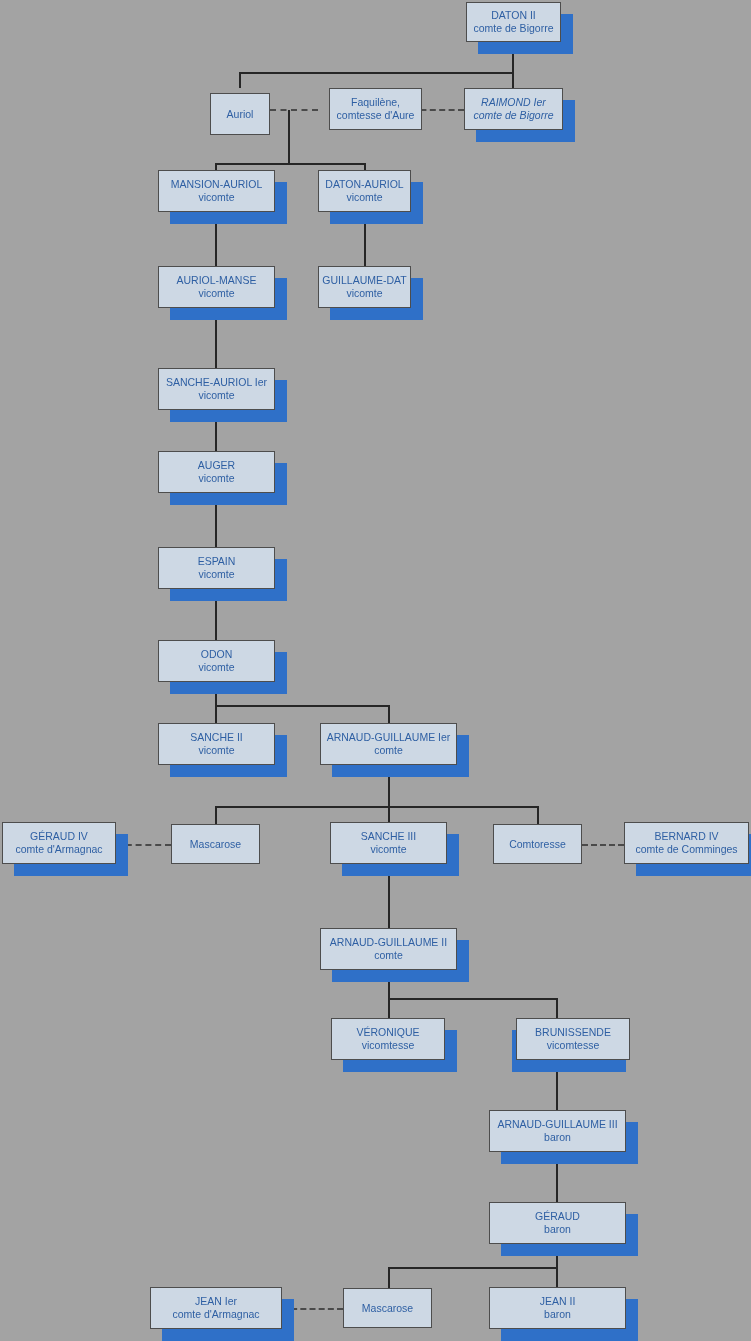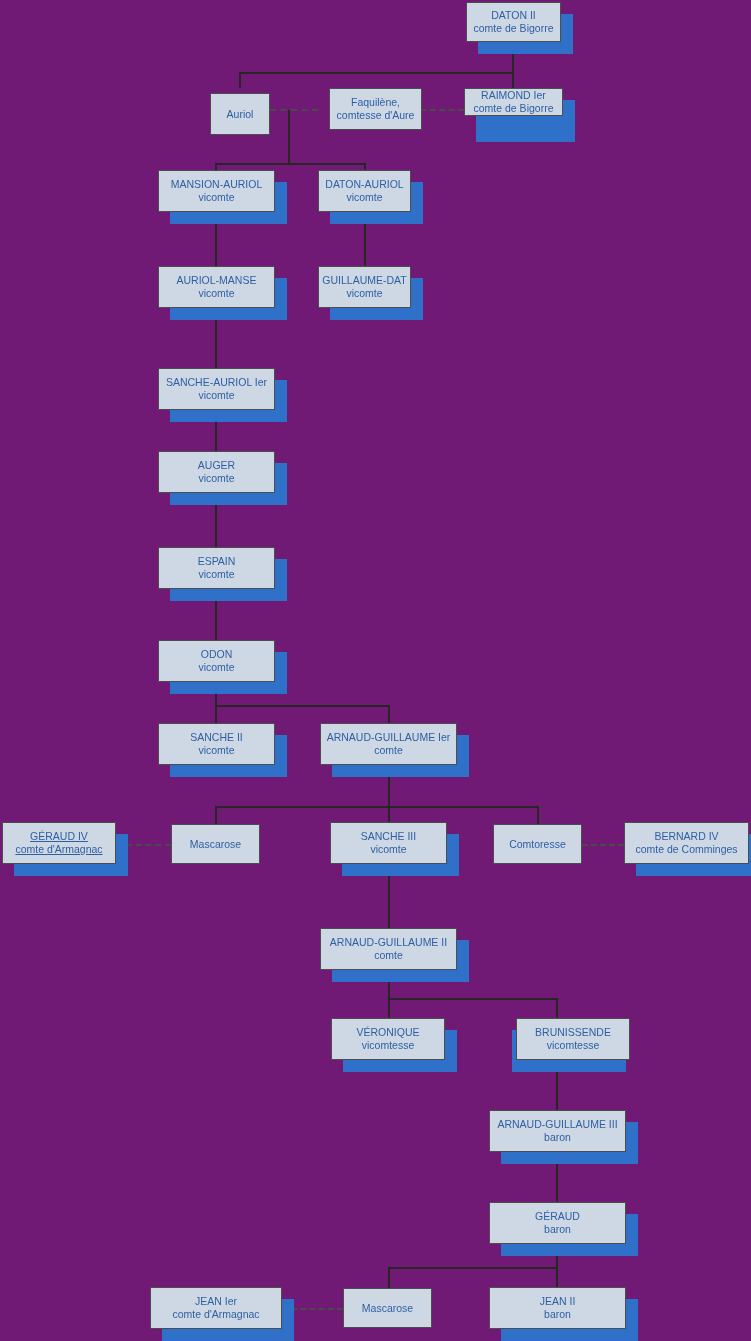--- a/index.html
+++ b/index.html
@@ -8,21 +8,21 @@
     padding: 0;
     background: #ffffff;
   }
   body {
     font-family: "Liberation Sans", sans-serif;
   }
   #canvas {
     position: relative;
     width: 751px;
     height: 1341px;
-    background: #701a75;
+    background: #a3a3a3;
     overflow: hidden;
   }
   
   .ln {
     position: absolute;
     background: #3f3f3f;
     z-index: 1;
   }
   .ln.h { height: 1px; }
   .ln.v { width: 1px; }
@@ -123,21 +123,21 @@
         <span class="l2">comte de Bigorre</span>
       </div>
       <div class="node" style="left: 210px; top: 93px; width: 60px; height: 42px;">
         <span class="l1">Auriol</span>
       </div>
       <div class="node" style="left: 329px; top: 88px; width: 93px; height: 42px;">
         <span class="l1">Faquilène,</span>
         <span class="l2">comtesse d'Aure</span>
       </div>
       <div class="shadow" style="left: 476px; top: 100px; width: 99px; height: 42px;"></div>
-      <div class="node" style="left: 464px; top: 88px; width: 99px; height: 28px;">
+      <div class="node" style="left: 464px; top: 88px; width: 99px; height: 42px; font-style: italic;">
         <span class="l1">RAIMOND Ier</span>
         <span class="l2">comte de Bigorre</span>
       </div>
       <div class="shadow" style="left: 170px; top: 182px; width: 117px; height: 42px;"></div>
       <div class="node" style="left: 158px; top: 170px; width: 117px; height: 42px;">
         <span class="l1">MANSION-AURIOL</span>
         <span class="l2">vicomte</span>
       </div>
       <div class="shadow" style="left: 330px; top: 182px; width: 93px; height: 42px;"></div>
       <div class="node" style="left: 318px; top: 170px; width: 93px; height: 42px;">
@@ -178,21 +178,21 @@
       <div class="node" style="left: 158px; top: 723px; width: 117px; height: 42px;">
         <span class="l1">SANCHE II</span>
         <span class="l2">vicomte</span>
       </div>
       <div class="shadow" style="left: 332px; top: 735px; width: 137px; height: 42px;"></div>
       <div class="node" style="left: 320px; top: 723px; width: 137px; height: 42px;">
         <span class="l1">ARNAUD-GUILLAUME Ier</span>
         <span class="l2">comte</span>
       </div>
       <div class="shadow" style="left: 14px; top: 834px; width: 114px; height: 42px;"></div>
-      <div class="node" style="left: 2px; top: 822px; width: 114px; height: 42px; text-decoration: underline;">
+      <div class="node" style="left: 2px; top: 822px; width: 114px; height: 42px;">
         <span class="l1">GÉRAUD IV</span>
         <span class="l2">comte d'Armagnac</span>
       </div>
       <div class="node" style="left: 171px; top: 824px; width: 89px; height: 40px;">
         <span class="l1">Mascarose</span>
       </div>
       <div class="shadow" style="left: 342px; top: 834px; width: 117px; height: 42px;"></div>
       <div class="node" style="left: 330px; top: 822px; width: 117px; height: 42px;">
         <span class="l1">SANCHE III</span>
         <span class="l2">vicomte</span>

